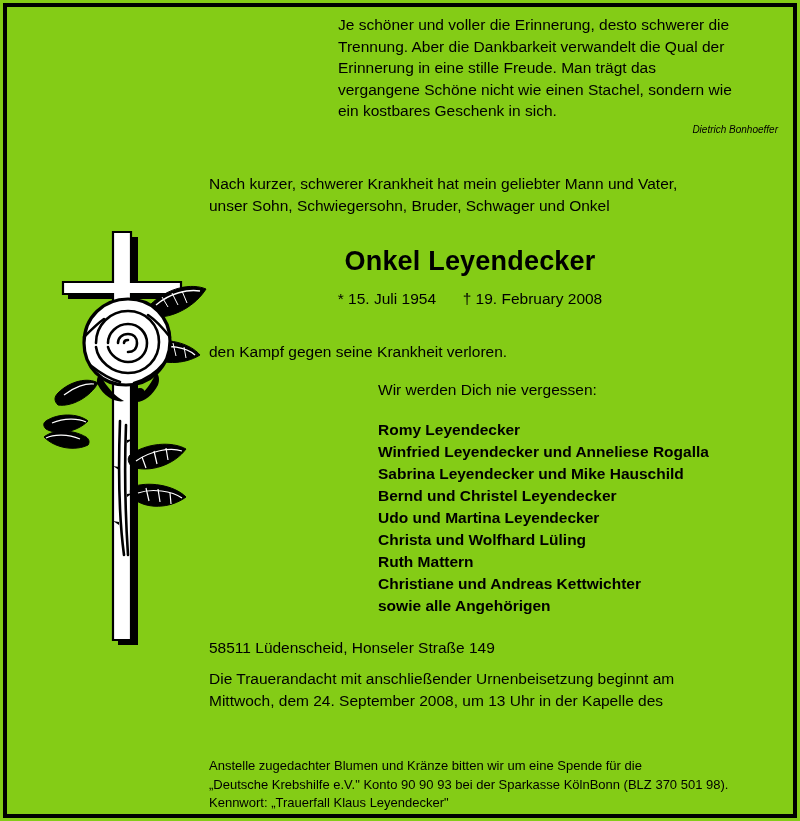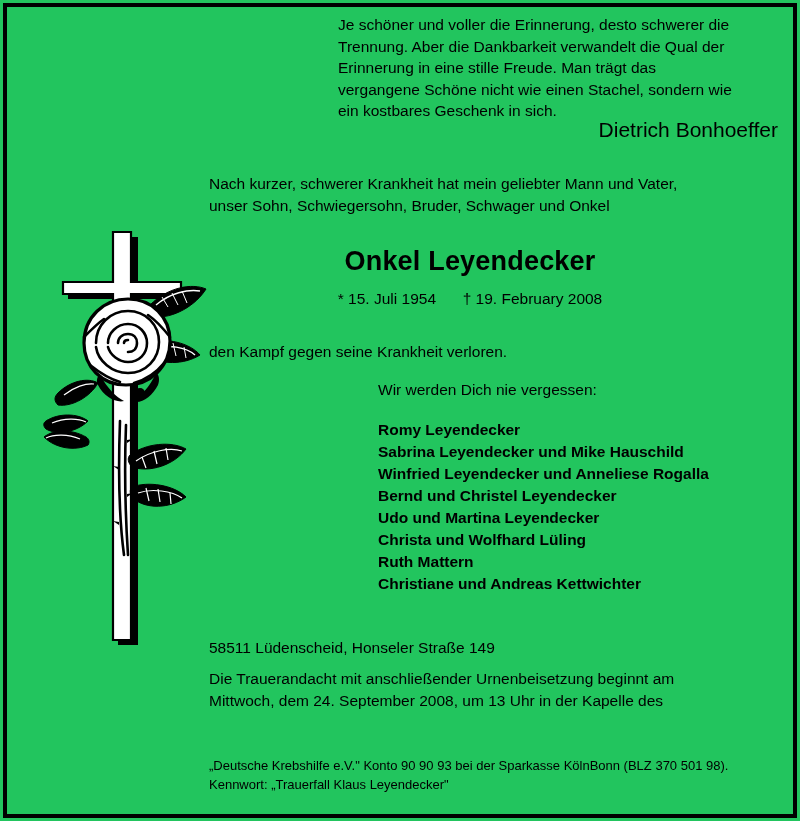--- a/index.html
+++ b/index.html
@@ -8,21 +8,21 @@
     background: #ffffff;
   }
   body {
     font-family: "Liberation Sans", sans-serif;
     color: #000000;
   }
   #notice {
     position: relative;
     width: 800px;
     height: 821px;
-    background: #22c55e;
+    background: #84cc16;
     box-sizing: border-box;
     overflow: hidden;
   }
   
   .frame {
     position: absolute;
     left: 3px;
     top: 3px;
     width: 794px;
     height: 815px;
@@ -45,23 +45,24 @@
     font-size: 15.5px;
     line-height: 21.5px;
     text-align: left;
   }
   .quote-line { white-space: pre; }
   .attribution {
     position: absolute;
     left: 338px;
     top: 119px;
     width: 440px;
-    font-size: 21px;
+    font-size: 10px;
     line-height: 21.5px;
     text-align: right;
+    font-style: italic;
   }
   .intro {
     position: absolute;
     left: 209px;
     top: 173px;
     width: 580px;
     font-size: 15.5px;
     line-height: 22px;
   }
   .intro-line { white-space: pre; }
@@ -250,35 +251,37 @@
       <span>†</span>
       <span>19. February 2008</span>
     </div>
 
     <div class="lost-fight">den Kampf gegen seine Krankheit verloren.</div>
 
     <div class="never-forget">Wir werden Dich nie vergessen:</div>
 
     <div class="survivors">
       <div class="survivor-line">Romy Leyendecker</div>
+      <div class="survivor-line">Winfried Leyendecker und Anneliese Rogalla</div>
       <div class="survivor-line">Sabrina Leyendecker und Mike Hauschild</div>
-      <div class="survivor-line">Winfried Leyendecker und Anneliese Rogalla</div>
       <div class="survivor-line">Bernd und Christel Leyendecker</div>
       <div class="survivor-line">Udo und Martina Leyendecker</div>
       <div class="survivor-line">Christa und Wolfhard Lüling</div>
       <div class="survivor-line">Ruth Mattern</div>
       <div class="survivor-line">Christiane und Andreas Kettwichter</div>
+      <div class="survivor-line">sowie alle Angehörigen</div>
     </div>
 
     <div class="address">58511 Lüdenscheid, Honseler Straße 149</div>
 
     <div class="service">
       <div class="service-line">Die Trauerandacht mit anschließender Urnenbeisetzung beginnt am</div>
       <div class="service-line">Mittwoch, dem 24. September 2008, um 13 Uhr in der Kapelle des</div>
     </div>
 
     <div class="donation">
+      <div class="donation-line">Anstelle zugedachter Blumen und Kränze bitten wir um eine Spende für die</div>
       <div class="donation-line">„Deutsche Krebshilfe e.V." Konto 90 90 93 bei der Sparkasse KölnBonn (BLZ 370 501 98).</div>
       <div class="donation-line">Kennwort: „Trauerfall Klaus Leyendecker"</div>
     </div>
 
   </div>
 </div>
 
 </body></html>

